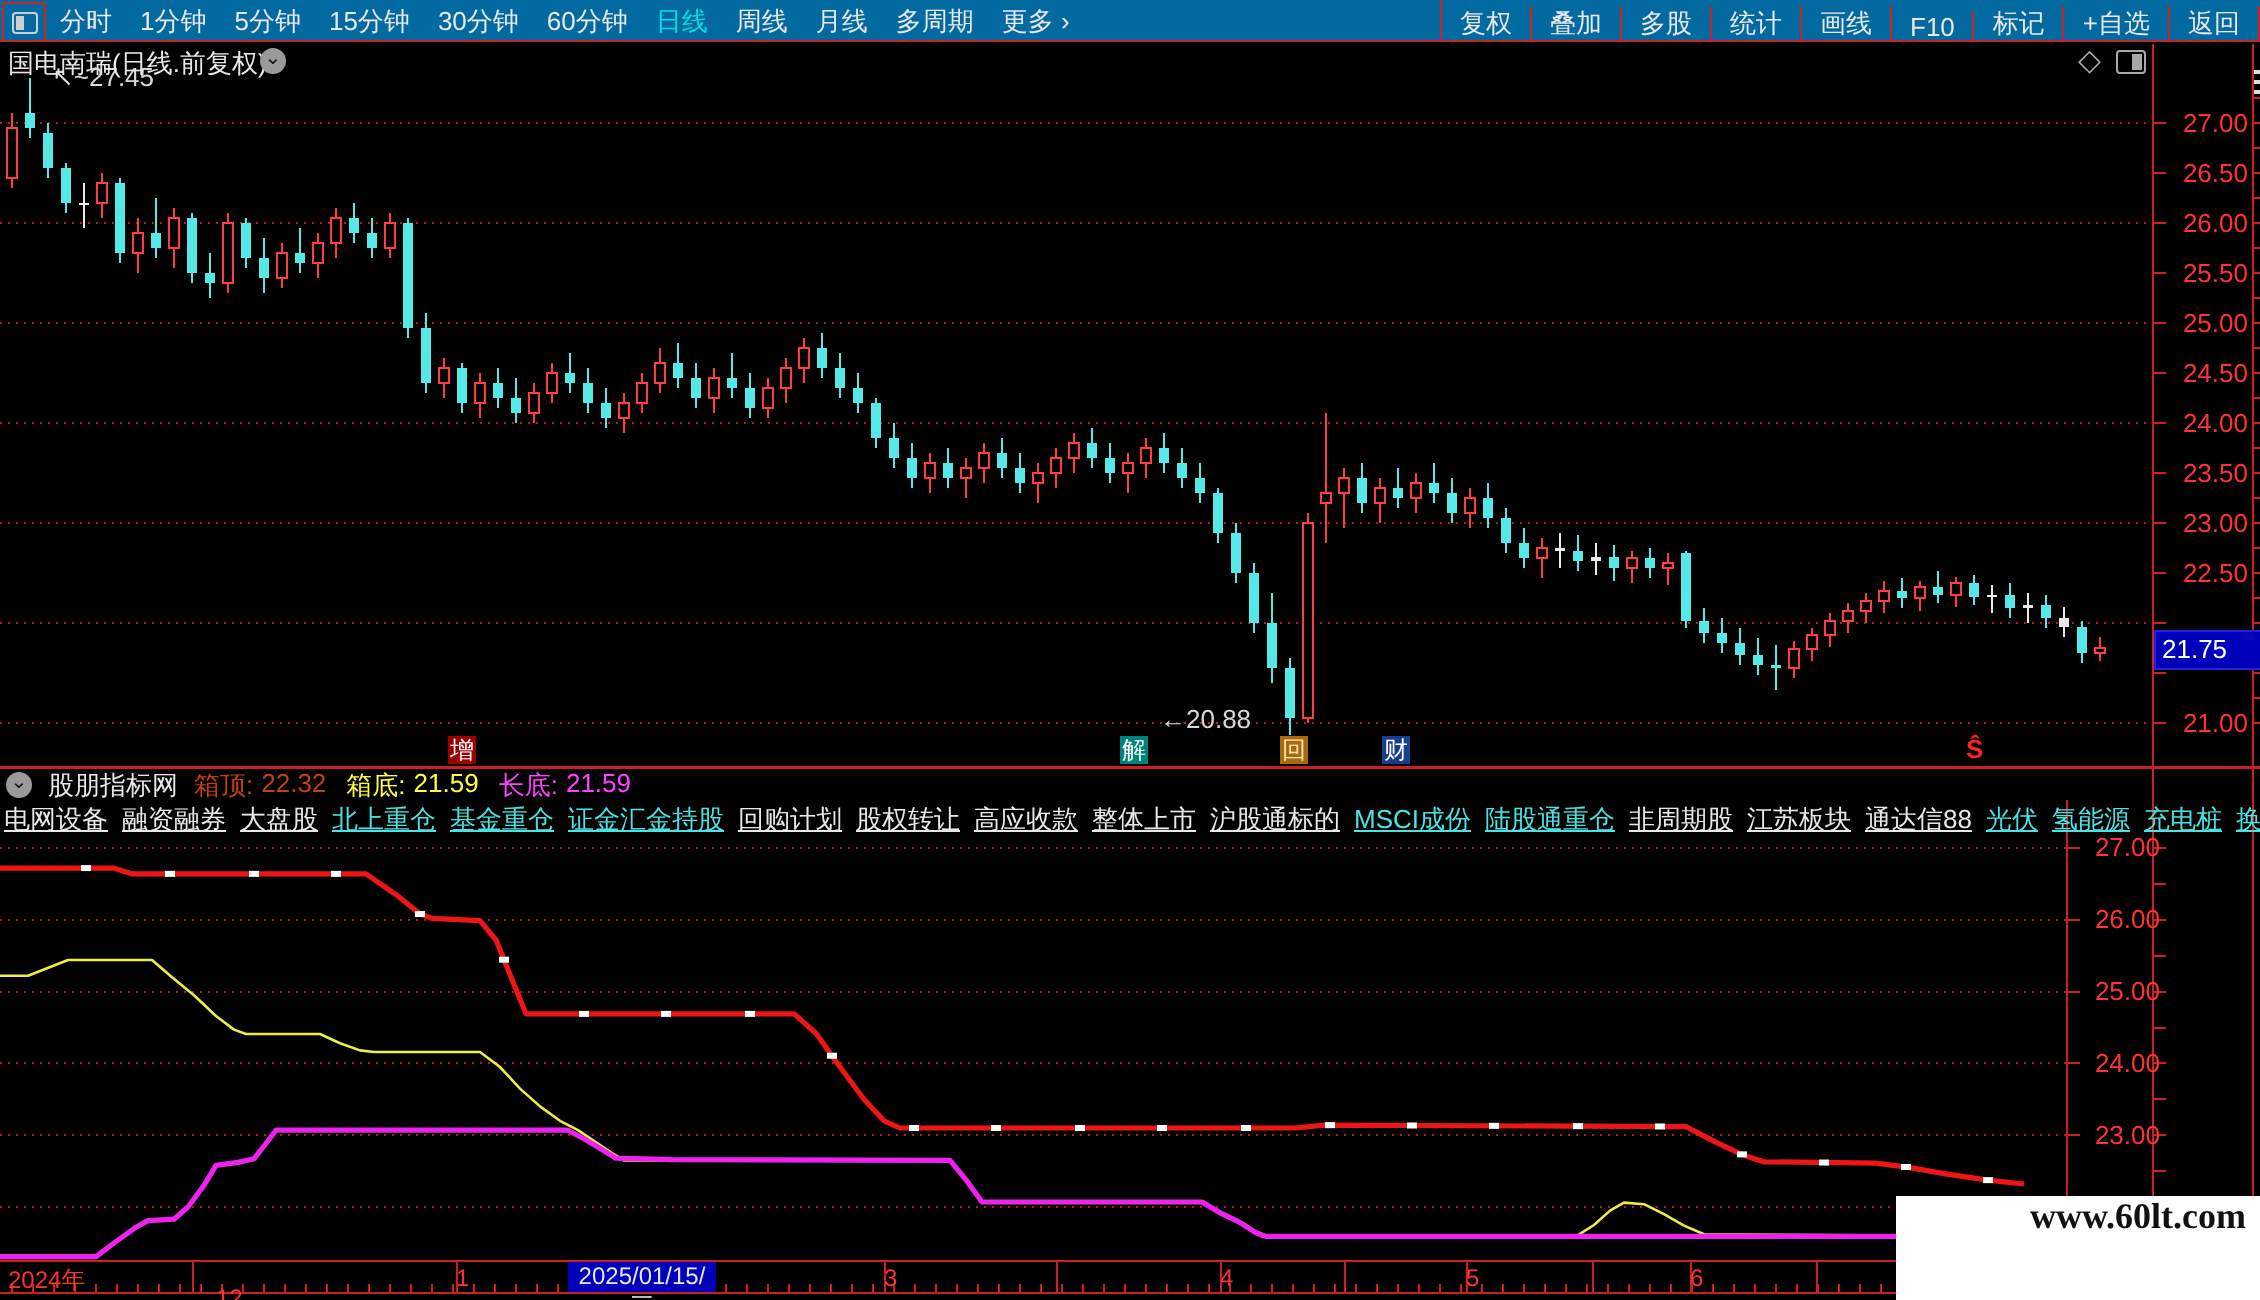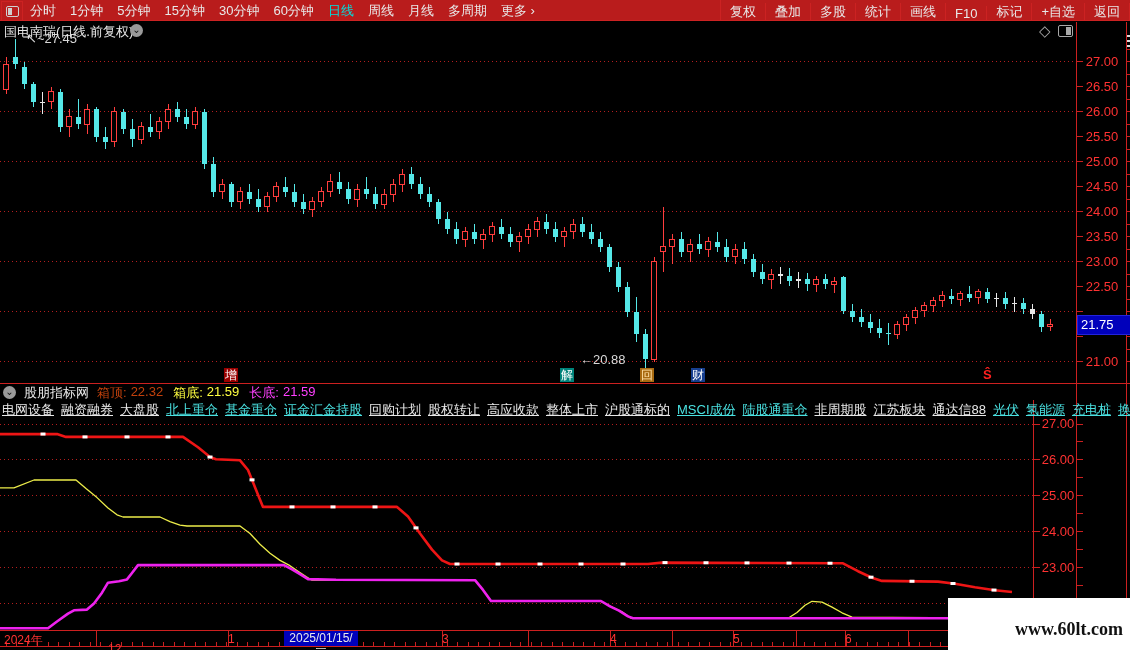--- a/index.html
+++ b/index.html
@@ -1,61 +1,61 @@
 <!DOCTYPE html>
 <html><head>
 <meta charset="utf-8">
 <style>
   html,body{margin:0;padding:0;background:#000;}
   body{width:1130px;height:650px;position:relative;overflow:hidden;
        font-family:"Liberation Sans","DejaVu Sans",sans-serif;}
   .abs{position:absolute;}
   
-  #toolbar{left:0;top:0;width:1130px;height:21px;background:#b91c1c;z-index:6;}
+  #toolbar{left:0;top:0;width:1130px;height:21px;background:#0369a1;z-index:6;}
   #win-icon{left:1px;top:1px;width:20px;height:18px;border:1px solid #c22;display:flex;align-items:center;justify-content:center;}
   #win-icon .glyph{width:11px;height:9px;border:1px solid #cfcfcf;border-radius:2px;position:relative;}
   #win-icon .glyph::after{content:"";position:absolute;left:1px;top:1px;bottom:1px;width:4px;background:#cfcfcf;}
   #periods{left:30px;top:0;height:21px;display:flex;align-items:center;gap:14px;color:#e8e8e8;font-size:13px;white-space:nowrap;}
   .period.active{color:#00dede;}
   #actions{right:0;top:0;height:21px;display:flex;align-items:flex-end;color:#e8e8e8;font-size:13px;border-left:1px solid #c22;}
   .action{display:flex;align-items:center;padding:0 9px;border-right:1px solid #c22;}
   #toolbar-sep{left:0;top:20px;width:1130px;height:0;border-top:1px solid #c22;}
   
   #title-row{left:0;top:21px;width:1130px;height:19px;z-index:6;}
   #sym-title{left:4px;top:2px;color:#e8e8e8;font-size:13px;white-space:nowrap;}
   .circ-icon{width:13px;height:13px;border-radius:50%;background:#9a9a9a;color:#111;font-size:10px;line-height:12px;text-align:center;display:inline-block;}
   #title-drop{left:130px;top:3px;}
   #diamond-icon{left:1039px;top:2px;color:#a8a8a8;font-size:15px;line-height:15px;}
   #panel-icon{left:1058px;top:4px;width:13px;height:10px;border:1px solid #a8a8a8;border-radius:2px;}
   #panel-icon::after{content:"";position:absolute;right:1px;top:1px;bottom:1px;width:5px;background:#a8a8a8;}
   
   #gfx{left:0;top:0;z-index:1;}
   
-  .y-label{position:absolute;color:#ff3232;font-size:13px;width:44px;text-align:center;z-index:2;}
+  .y-label{position:absolute;color:#ff3232;font-size:13px;width:44px;text-align:right;z-index:2;}
   .upper-y{left:1080px;}
   .lower-y{left:1036px;}
   #price-badge{left:1077px;width:50px;height:18px;background:#0000bb;border:1px solid #2222dd;color:#fff;font-size:13px;text-align:left;padding-left:3px;line-height:17px;z-index:3;}
   .annot{position:absolute;color:#d8d8d8;font-size:13px;z-index:2;white-space:nowrap;}
   .ev-badge{position:absolute;top:368px;height:14px;line-height:14px;font-size:12px;padding:0 1px;color:#fff;z-index:2;}
   
   #ind-header{left:0;top:385px;width:1130px;height:15px;display:flex;align-items:center;gap:8px;font-size:13px;z-index:2;white-space:nowrap;}
   #ind-drop{margin-left:3px;}
   #ind-source{color:#e8e8e8;}
   .fld{display:flex;gap:4px;}
   
   #tags{left:2px;top:401px;width:1128px;height:17px;font-size:13px;white-space:nowrap;overflow:hidden;z-index:2;}
   .tag{text-decoration:underline;margin-right:7px;cursor:pointer;}
   
   .date-label{position:absolute;top:632px;color:#ff3232;font-size:12px;z-index:2;white-space:nowrap;}
   #date-highlight{left:284px;top:631px;width:74px;height:15px;background:#0000bb;color:#e8e8e8;font-size:12px;text-align:center;line-height:15px;z-index:3;}
   #date-highlight u{text-decoration:underline;}
   
   #watermark{left:948px;top:598px;width:182px;height:52px;background:#fff;z-index:5;text-align:right;padding-right:7px;box-sizing:border-box;}
   #wm1{color:#111;font-size:26px;font-weight:bold;letter-spacing:1px;line-height:29px;}
-  #wm2{color:#111;font-size:18px;font-weight:bold;font-family:"Liberation Serif","DejaVu Serif",serif;line-height:21px;margin-top:21px;}
+  #wm2{color:#111;font-size:18px;font-weight:bold;font-family:"Liberation Serif","DejaVu Serif",serif;line-height:21px;}
 </style>
 </head>
 <body>
 
 <svg id="gfx" class="abs" width="1130" height="650" xmlns="http://www.w3.org/2000/svg">
     <line x1="0" y1="61.7" x2="1076" y2="61.7" stroke="#b41e1e" stroke-width="1" shape-rendering="crispEdges" stroke-dasharray="1 3"></line>
     <line x1="0" y1="111.7" x2="1076" y2="111.7" stroke="#b41e1e" stroke-width="1" shape-rendering="crispEdges" stroke-dasharray="1 3"></line>
     <line x1="0" y1="161.7" x2="1076" y2="161.7" stroke="#b41e1e" stroke-width="1" shape-rendering="crispEdges" stroke-dasharray="1 3"></line>
     <line x1="0" y1="211.7" x2="1076" y2="211.7" stroke="#b41e1e" stroke-width="1" shape-rendering="crispEdges" stroke-dasharray="1 3"></line>
     <line x1="0" y1="261.7" x2="1076" y2="261.7" stroke="#b41e1e" stroke-width="1" shape-rendering="crispEdges" stroke-dasharray="1 3"></line>

